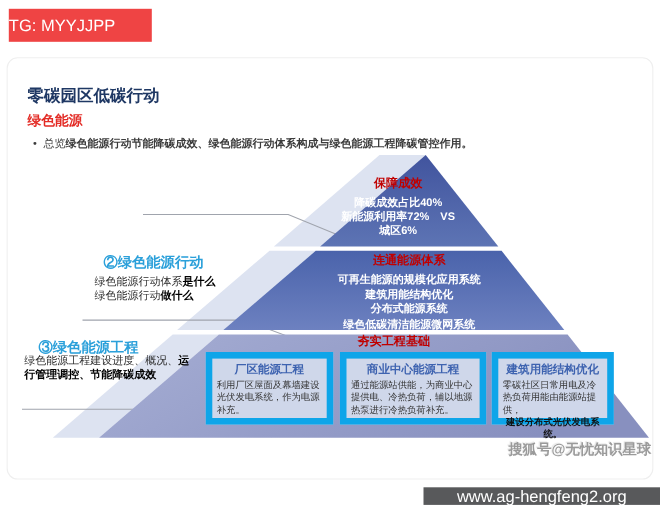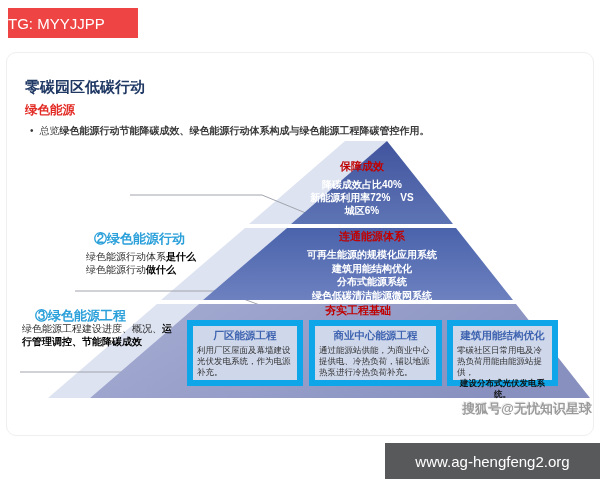--- a/index.html
+++ b/index.html
@@ -3,21 +3,21 @@
 <meta charset="utf-8">
 <style>
   html,body{margin:0;padding:0;background:#fff;}
   .stage{position:relative;width:600px;height:480px;background:#ffffff;overflow:hidden;
          font-family:"Liberation Sans",sans-serif;}
   .slide-frame{position:absolute;left:6px;top:52px;width:586px;height:382px;
                border:1px solid #efefef;border-radius:10px;background:#fff;}
   
   .topbar{position:absolute;left:8px;top:8px;width:130px;height:30px;background:#ef4444;
           color:#fff;font-size:15px;display:flex;align-items:center;justify-content:flex-start;z-index:6;}
-  .bottombar{position:absolute;left:385px;top:443px;width:215px;height:36px;background:#58595b;
+  .bottombar{position:absolute;left:385px;top:443px;width:215px;height:16px;background:#58595b;
           color:#fff;font-size:15px;display:flex;align-items:center;justify-content:center;z-index:6;}
   
   .title{position:absolute;left:25px;top:78px;font-size:15px;font-weight:bold;color:#1f3864;z-index:3;}
   .section{position:absolute;left:25px;top:102px;font-size:12.5px;font-weight:bold;color:#e32b25;z-index:3;}
   .bullet{position:absolute;left:30px;top:124px;width:540px;font-size:10px;color:#3b3b3b;z-index:3;}
   .bullet .dot{margin-right:6px;}
   
   .gfx{position:absolute;left:0;top:0;z-index:1;}
   
   .clabel{position:absolute;font-size:13px;font-weight:bold;color:#2ba0da;z-index:3;}

